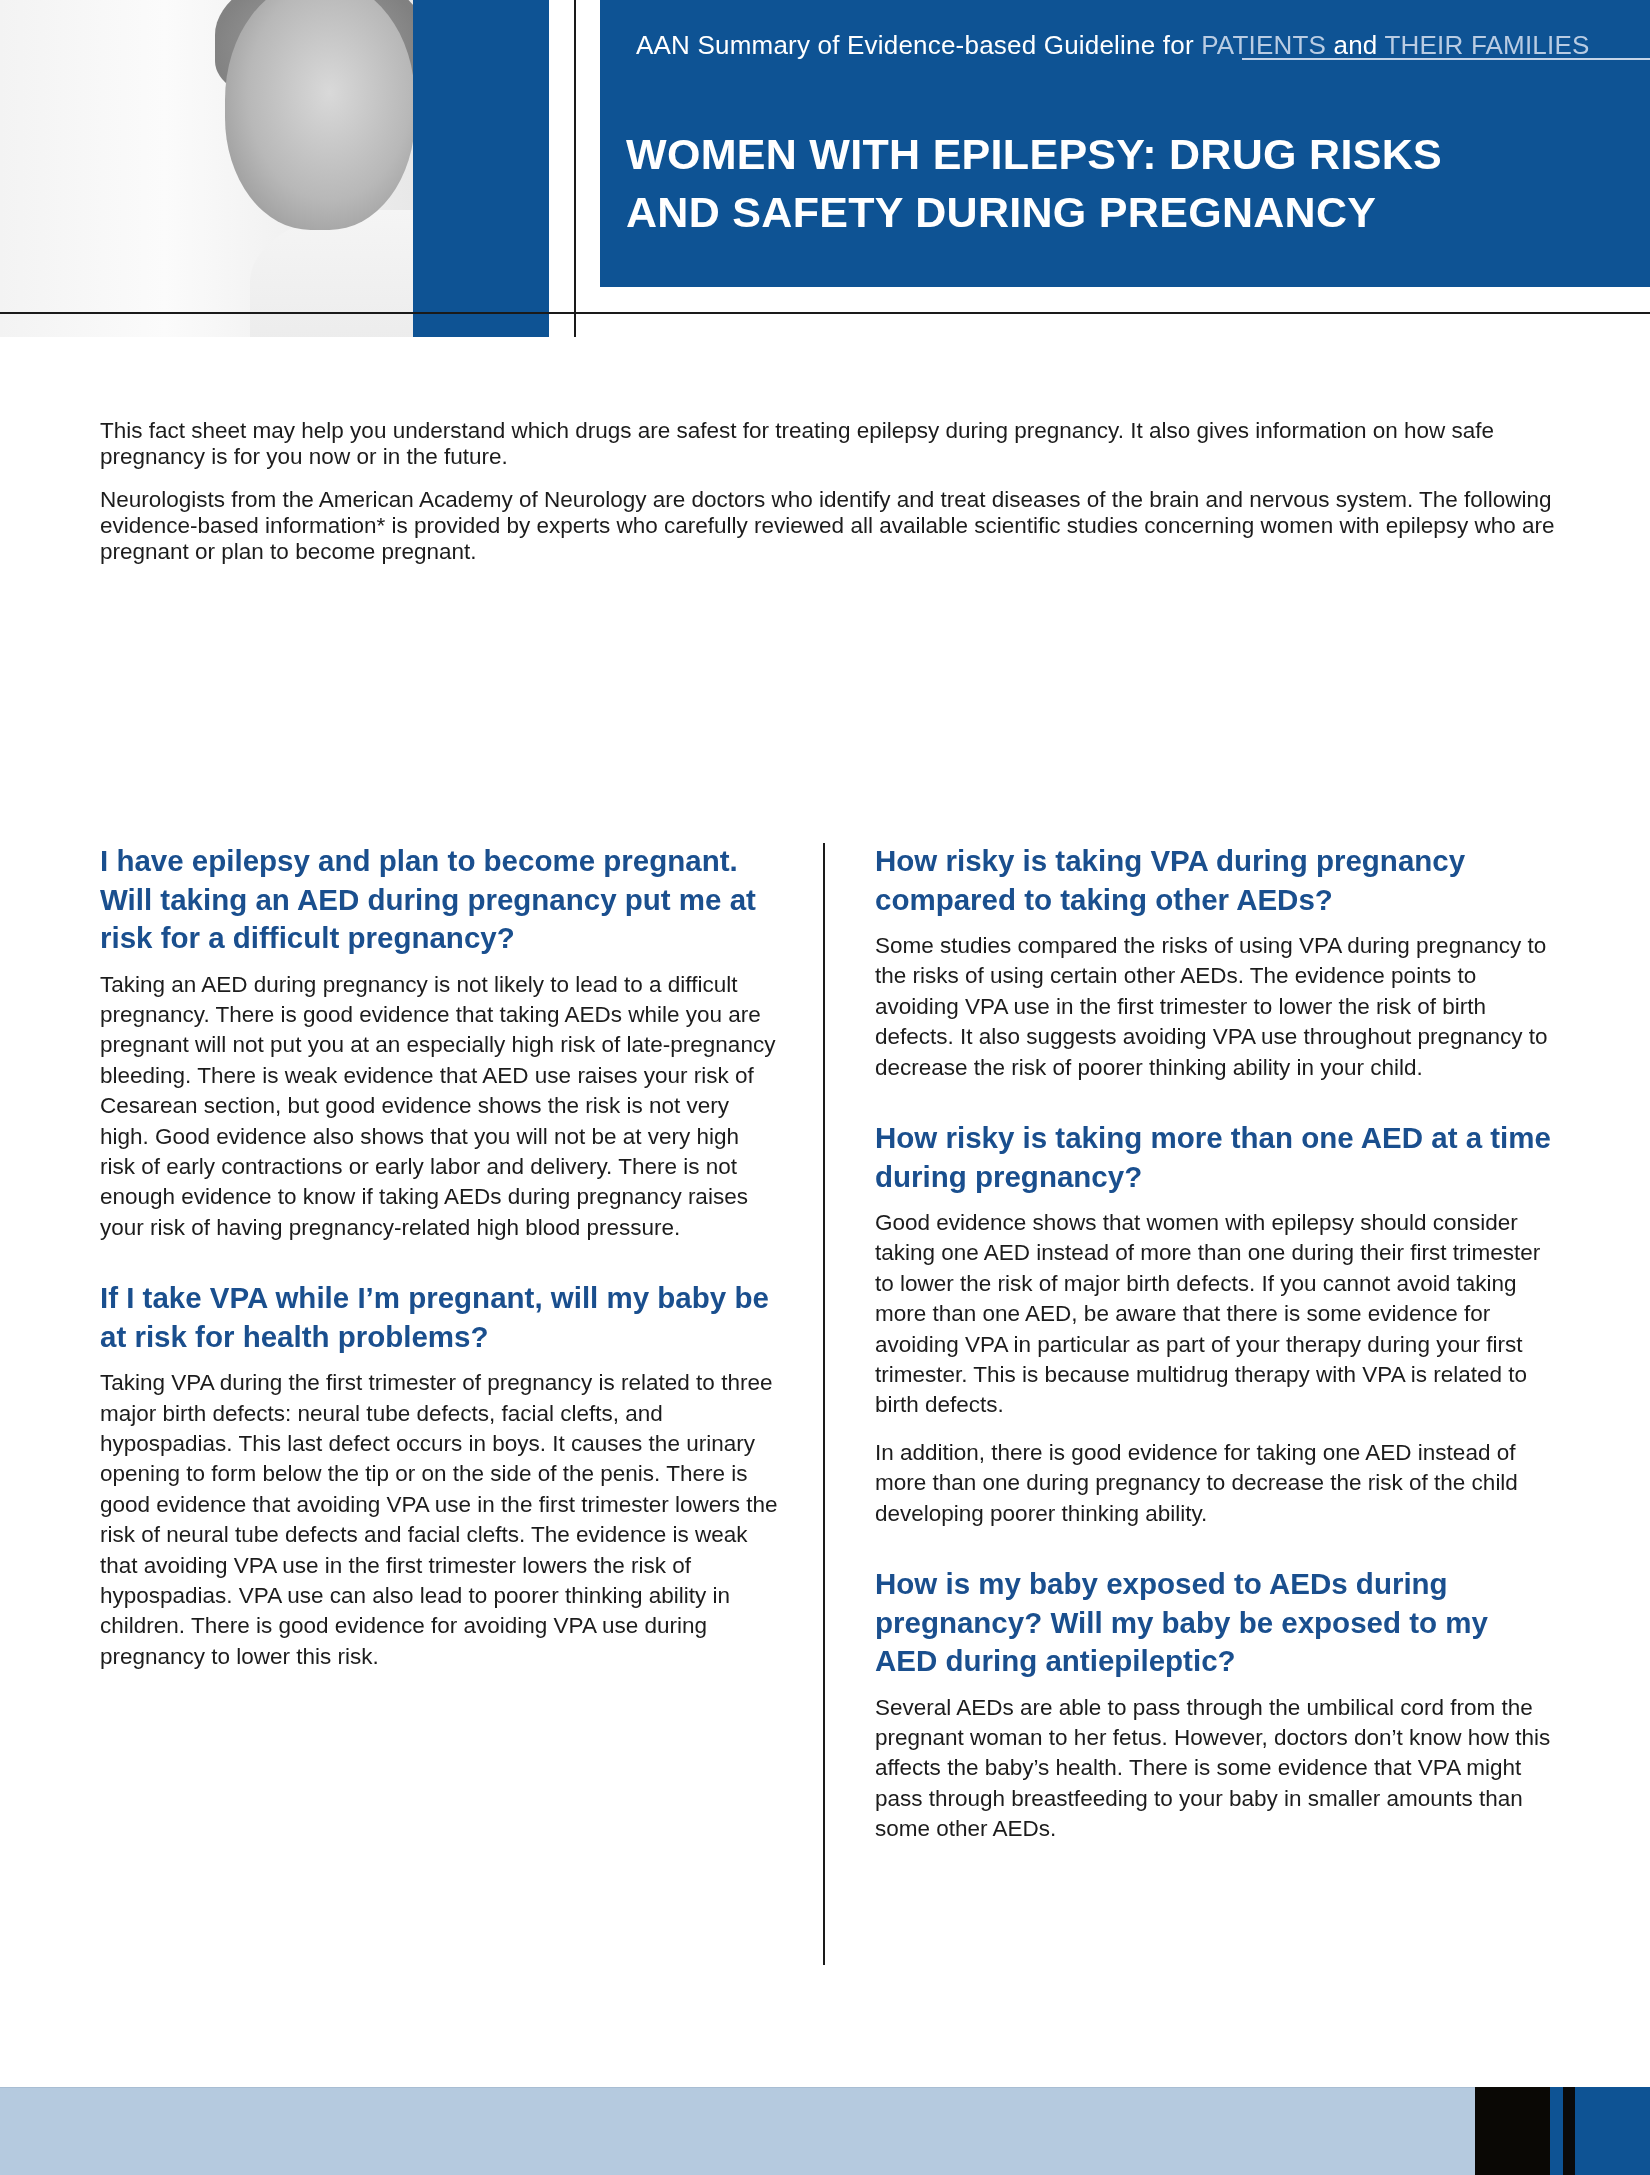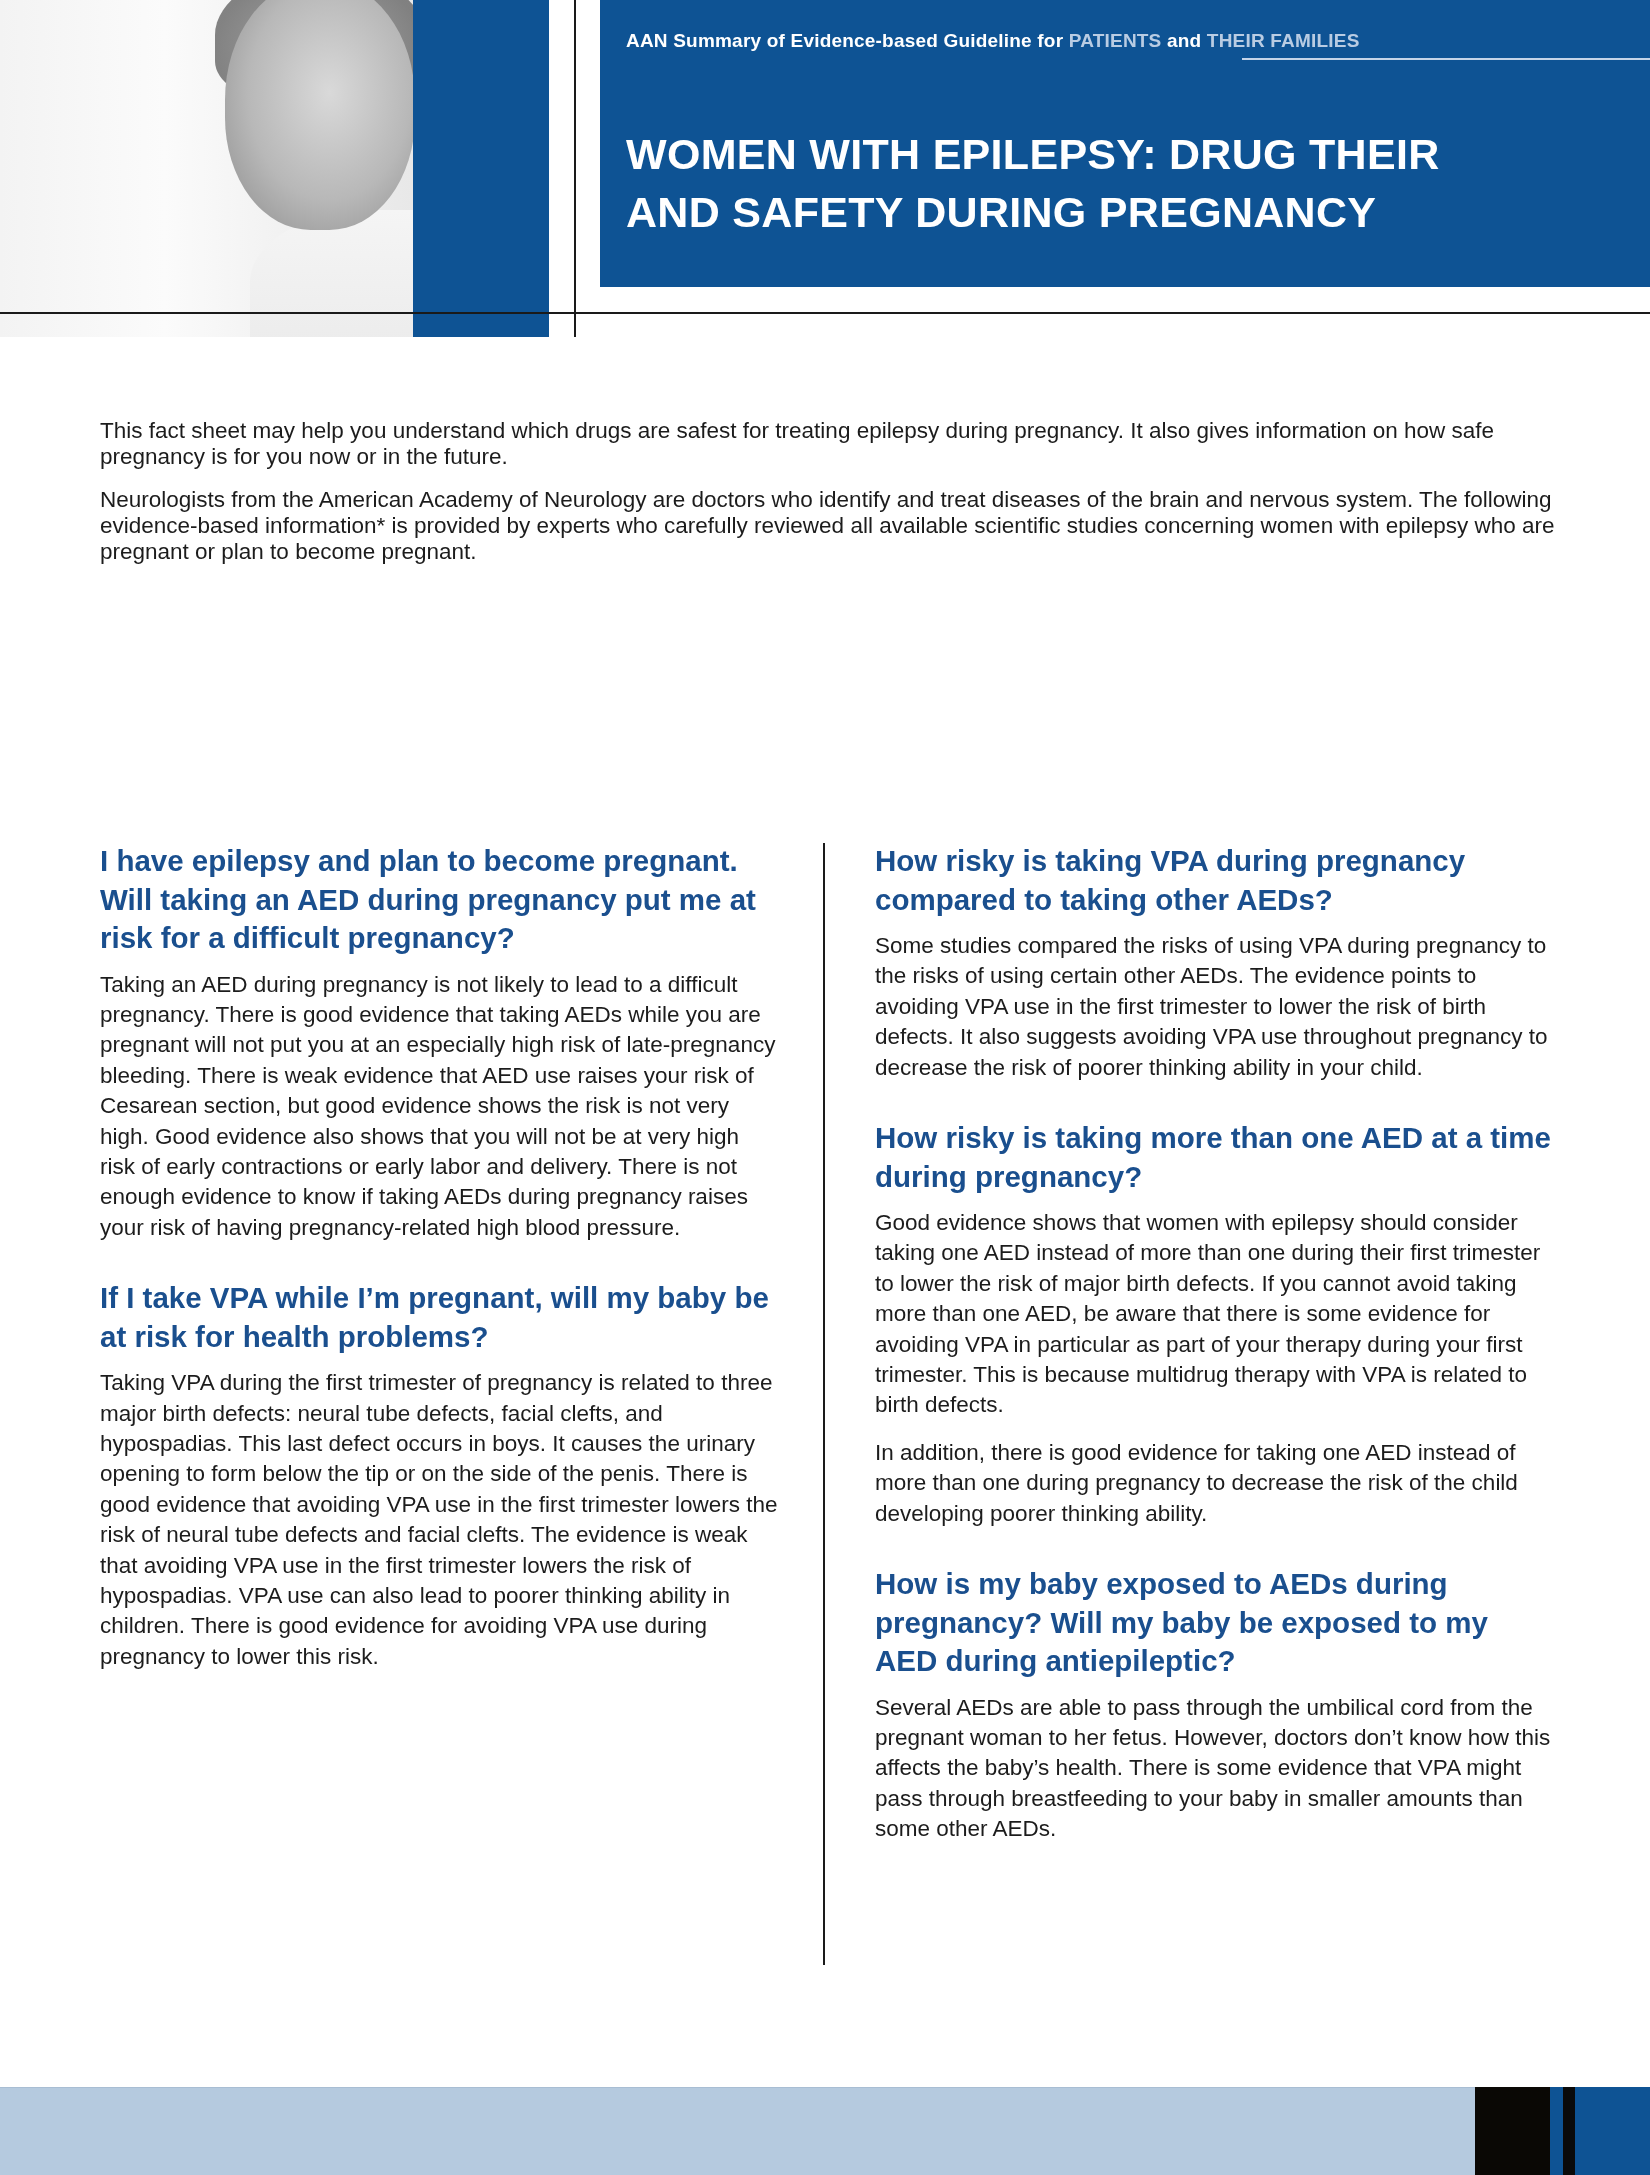--- a/index.html
+++ b/index.html
@@ -11,21 +11,21 @@
   .face { position:absolute; left:225px; top:-20px; width:190px; height:250px; border-radius:48% 48% 45% 45%;
           background: radial-gradient(ellipse at 55% 45%, #d9d9d9 0%, #b8b8b8 55%, #8a8a8a 100%); }
   .hair { position:absolute; left:215px; top:-30px; width:210px; height:130px; border-radius:50% 50% 30% 30%;
           background: radial-gradient(ellipse at 50% 60%, #9a9a9a 0%, #6e6e6e 70%); opacity:.85; }
   .shoulder { position:absolute; left:250px; top:210px; width:310px; height:180px; border-radius:40% 40% 0 0;
           background: linear-gradient(180deg,#f5f5f5,#e9e9e9); }
   .left-bar { left:413px; top:0; width:136px; height:337px; background:#0e5394; }
   .vline-top { left:574px; top:0; width:2px; height:337px; background:#1a1a1a; }
   .hline-top { left:0; top:312px; width:1650px; height:2px; background:#1a1a1a; }
   .title-box { left:600px; top:0; width:1050px; height:287px; background:#0e5394; }
-  .kicker { position:absolute; left:26px; top:30px; font-size:19px; font-weight:bold; color:#ffffff; white-space:nowrap; letter-spacing:0.2px; }
+  .kicker { position:absolute; left:36px; top:30px; font-size:26px; font-weight:normal; color:#ffffff; white-space:nowrap; letter-spacing:0.2px; }
   .kicker .hl { color:#b9cce3; }
   .kicker .and { color:#ffffff; }
   .kicker-rule { position:absolute; left:642px; top:58px; width:408px; height:2px; background:#c5d4e8; }
   .title { position:absolute; left:26px; top:125px; font-size:43px; line-height:58px; font-weight:bold; color:#ffffff; letter-spacing:0.3px; }
   .intro { left:100px; top:418px; width:1455px; font-size:22.5px; line-height:26px; }
   .intro p { margin:0 0 17px 0; }
   .col { width:680px; }
   .col-left { left:100px; top:832px; }
   .col-right { left:875px; top:832px; }
   .q { color:#1a4f8e; font-weight:bold; font-size:29.5px; line-height:38.5px; margin:10px 0 12px 0; }
@@ -53,21 +53,21 @@
 
 <div class="abs title-box">
   <div class="kicker">
     <span>AAN Summary of Evidence-based Guideline for</span>
     <span class="hl">PATIENTS</span>
     <span class="and">and</span>
     <span class="hl">THEIR FAMILIES</span>
   </div>
   <div class="kicker-rule"></div>
   <div class="title">
-    <div>WOMEN WITH EPILEPSY: DRUG THEIR</div>
+    <div>WOMEN WITH EPILEPSY: DRUG RISKS</div>
     <div>AND SAFETY DURING PREGNANCY</div>
   </div>
 </div>
 
 <div class="abs intro">
   <p>This fact sheet may help you understand which drugs are safest for treating epilepsy during pregnancy. It also gives information on how safe pregnancy is for you now or in the future.</p>
   <p>Neurologists from the American Academy of Neurology are doctors who identify and treat diseases of the brain and nervous system. The following evidence-based information* is provided by experts who carefully reviewed all available scientific studies concerning women with epilepsy who are pregnant or plan to become pregnant.</p>
 </div>
 
 <div class="abs col col-left">

